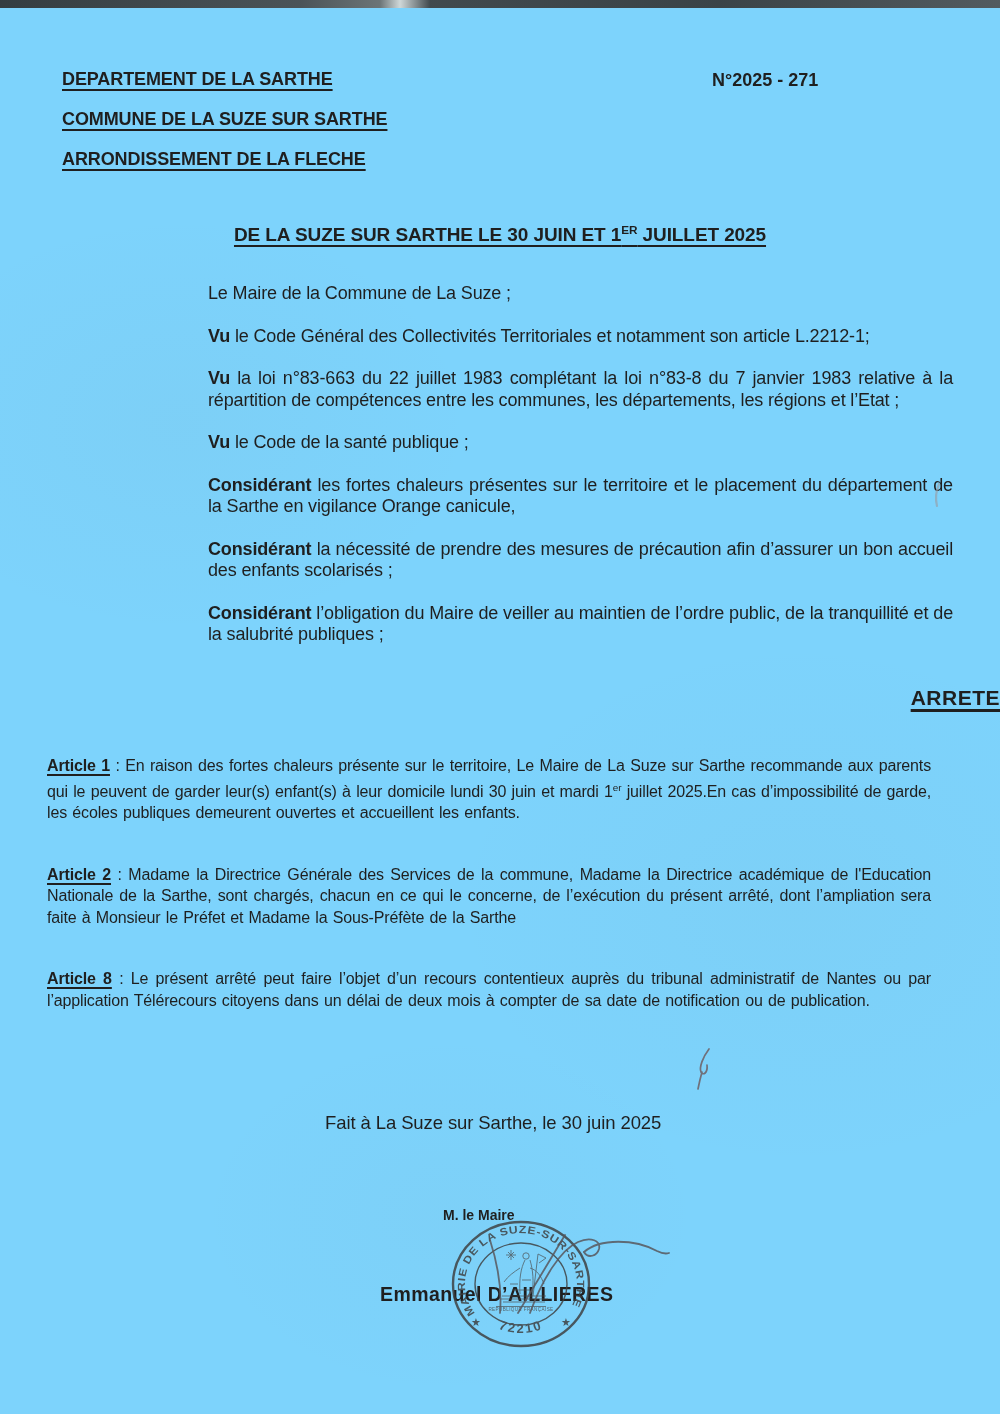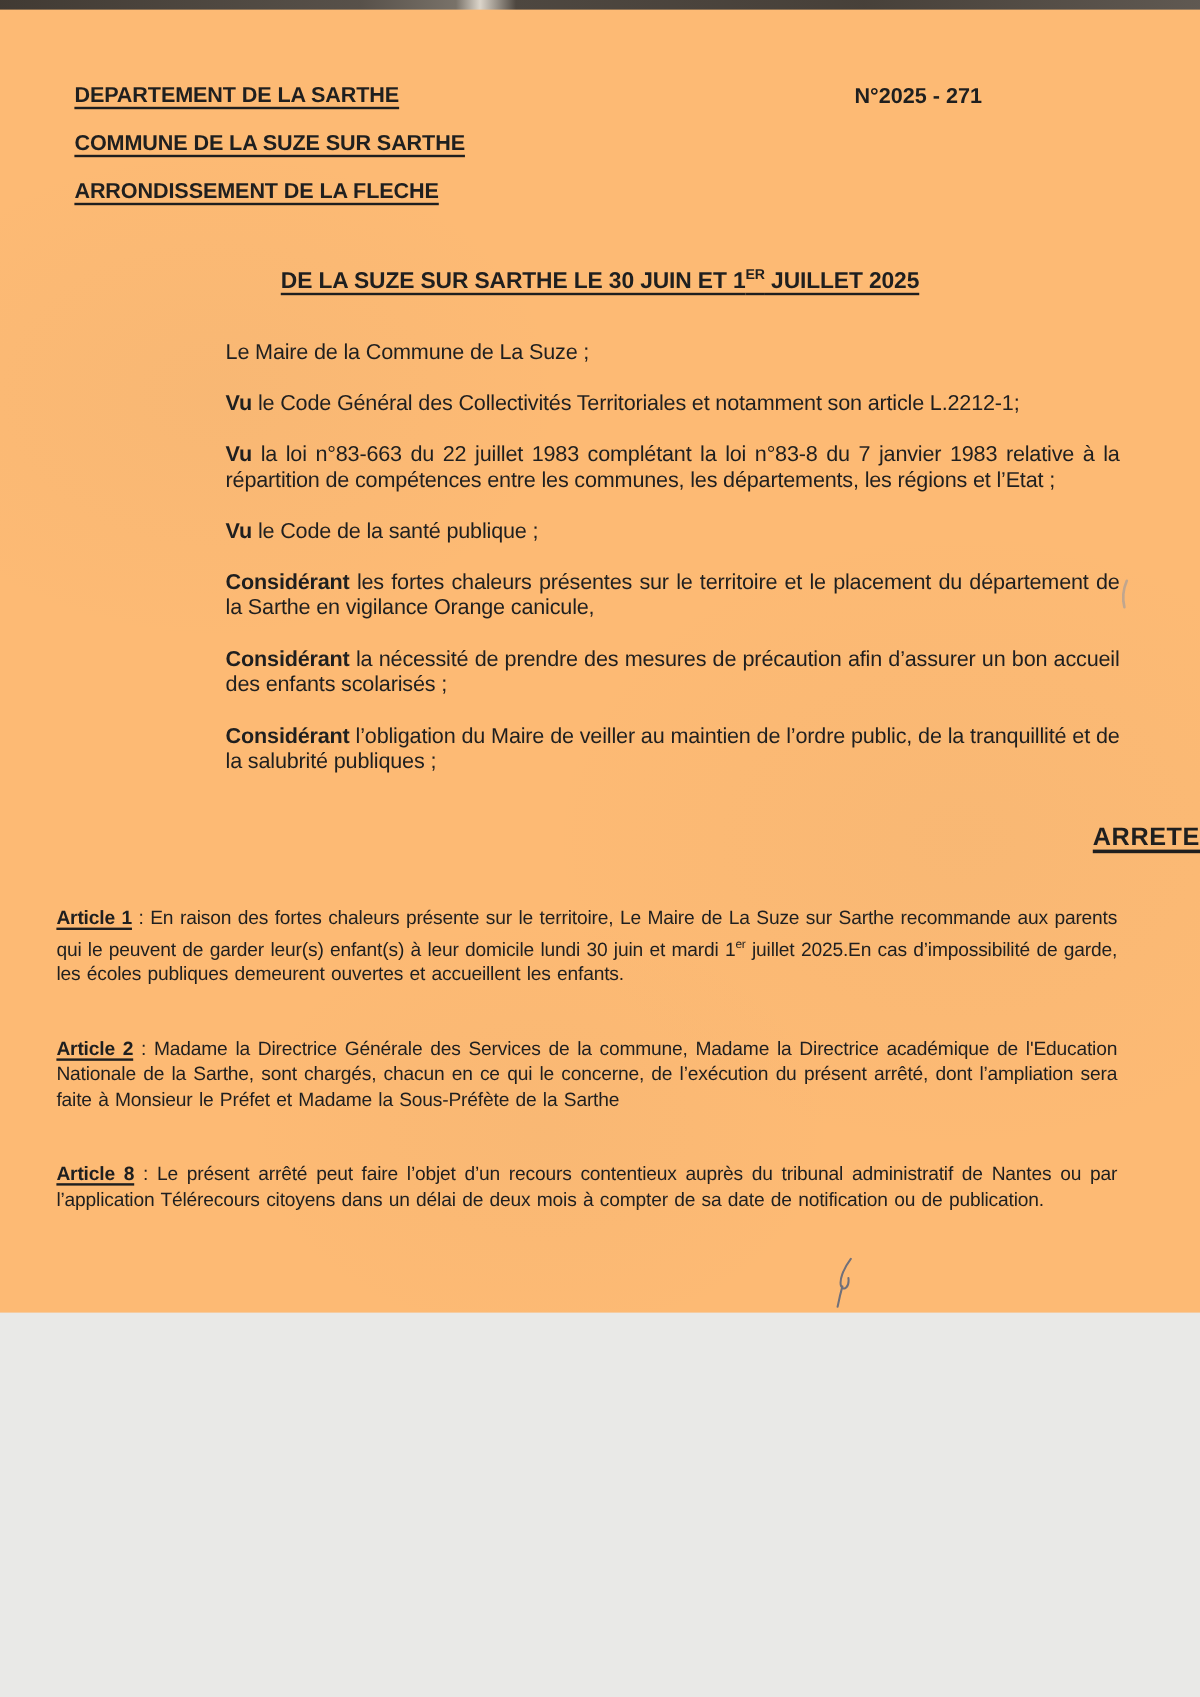--- a/index.html
+++ b/index.html
@@ -1,20 +1,20 @@
 <!DOCTYPE html>
 <html><head>
 <meta charset="utf-8">
 <style>
   html,body{margin:0;padding:0;background:#e9e9e7;}
   .page{
     position:relative;
-    width:1000px;height:1094px;
+    width:1000px;height:1414px;
     margin:0 auto;
-    background:#fdba74;
+    background:#7dd3fc;
     font-family:"Liberation Sans","DejaVu Sans",sans-serif;
     color:#1f1f1f;
     overflow:hidden;
     text-decoration:underline;
   }
   
   .scan-edge{
     position:absolute;top:0;left:0;width:1000px;height:8px;
     background:linear-gradient(90deg,#2c2c2c 0%,#454545 30%,#6a6a68 38%,#d8d8d4 40%,#3a3a3a 43%,#333333 72%,#4e4e4e 100%);
     opacity:.9;
@@ -29,21 +29,21 @@
   .b{font-weight:700;}
   .u2{text-decoration:underline;text-decoration-thickness:2px;text-underline-offset:4px;}
   .header{position:absolute;top:70px;left:62px;font-size:18px;font-weight:700;letter-spacing:-.1px;}
   .header div{line-height:19px;margin-bottom:21px;}
   .doc-number{position:absolute;top:70px;left:712px;font-size:18px;font-weight:700;}
   .title{
     position:absolute;top:217px;left:0;width:1000px;
     text-align:center;font-size:19px;font-weight:700;line-height:25px;letter-spacing:-.1px;
   }
   .title .sup{vertical-align:super;font-size:.62em;}
-  .preamble{position:absolute;top:283px;left:188px;width:745px;font-size:18px;line-height:21.5px;letter-spacing:-.15px;}
+  .preamble{position:absolute;top:283px;left:208px;width:745px;font-size:18px;line-height:21.5px;letter-spacing:-.15px;}
   .preamble p{margin:0 0 21px 0;text-align:justify;}
   .arrete-heading{
     position:absolute;top:686px;left:0;width:1000px;text-align:right;
     font-size:21px;font-weight:700;letter-spacing:.5px;
     text-decoration:underline;text-decoration-thickness:2.5px;text-underline-offset:4px;
   }
   .articles{position:absolute;top:755px;left:47px;width:884px;font-size:16px;line-height:21.5px;letter-spacing:-.15px;word-spacing:1px;}
   .articles p{margin:0 0 40px 0;text-align:justify;}
   .lead-u{font-weight:700;text-decoration:underline;text-decoration-thickness:2px;text-underline-offset:3px;}
   .articles .sup,.preamble .sup{vertical-align:super;font-size:.62em;}

